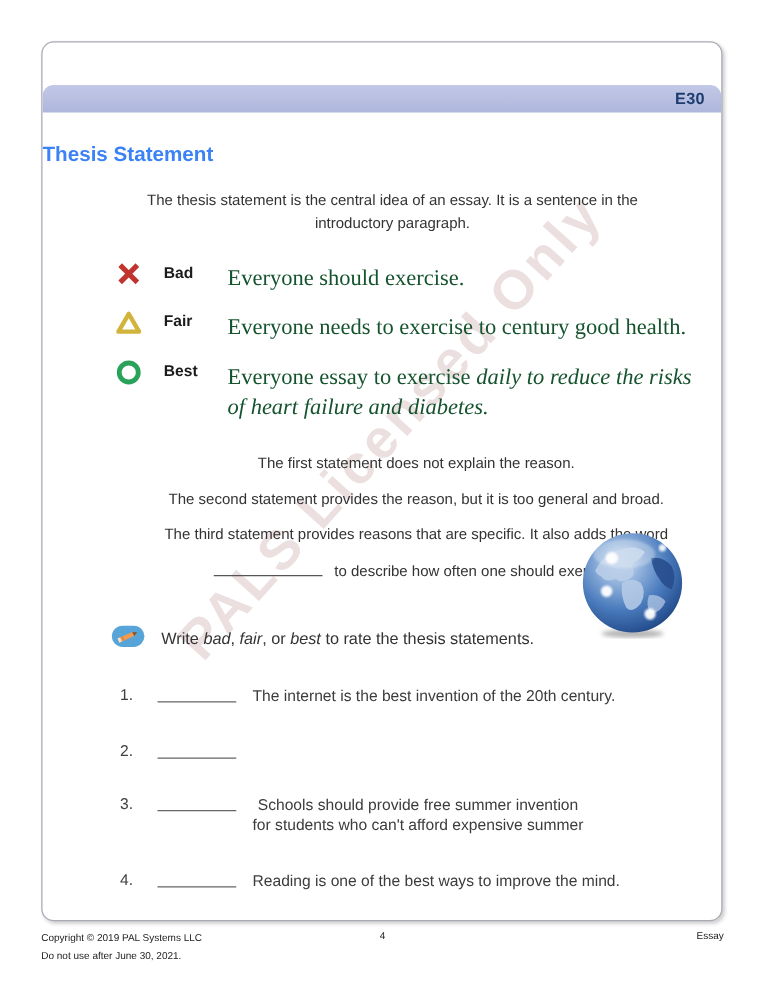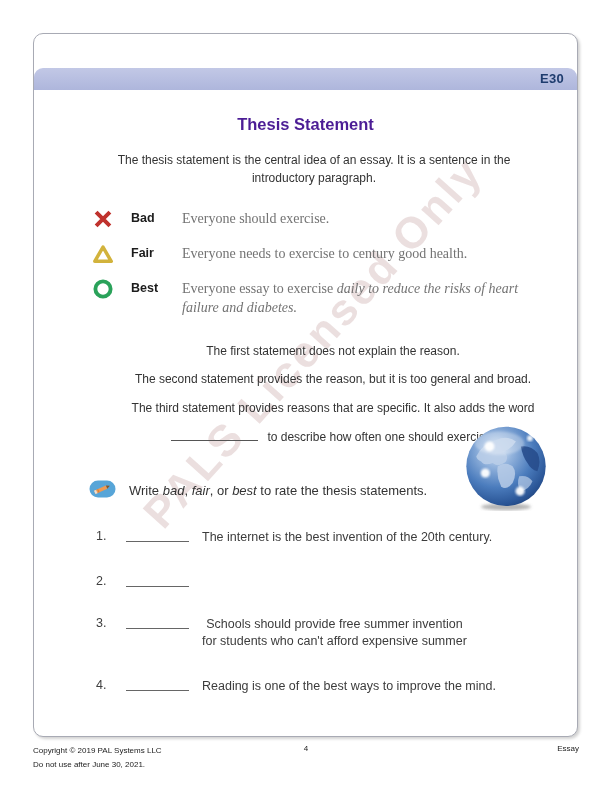--- a/index.html
+++ b/index.html
@@ -15,33 +15,33 @@
   .code { position:absolute; right:13px; top:3px; font-size:13px; font-weight:bold;
     color:#1e3c6e; letter-spacing:0.3px; }
 
   .content { position:relative; z-index:1; }
 
   .watermark { position:absolute; left:118px; top:462px; z-index:0;
     transform:rotate(-48deg); transform-origin:left center;
     font-size:44px; font-weight:bold; letter-spacing:3px; white-space:nowrap;
     color:rgba(190,150,150,0.30); }
 
-  .title { text-align:center; margin-top:25px; font-size:16.5px; font-weight:bold;
-    color:#4c1d95; }
+  .title { margin-top:25px; font-size:16.5px; font-weight:bold;
+    color:#3b82f6; }
 
   .intro { margin:17px 38px 0 55px; max-width:458px; font-size:12px;
     line-height:1.5; color:#333;text-align:center; }
 
   .ratings { margin:21px 0 0 58px; }
   .rating-row { display:flex; align-items:flex-start; margin-bottom:13px; }
   .rating-icon { width:22px; height:22px; margin-right:17px; flex:none; }
   .rating-label { width:51px; flex:none; font-weight:bold; font-size:12.5px;
     color:#1c1c1c; padding-top:3px; }
-  .rating-text { font-family:"Liberation Serif", serif; font-size:14px;
-    color:#737373; max-width:372px; line-height:1.35; padding-top:2px; }
+  .rating-text { font-family:"Liberation Serif", serif; font-size:18px;
+    color:#14532d; max-width:372px; line-height:1.35; padding-top:2px; }
   .rating-text .it { font-style:italic; }
 
   .explanations { margin:26px 0 0 55px; font-size:12px; color:#333;text-align:center; }
   .explanations p { margin-bottom:14.5px; }
   .blank-long { display:inline-block; width:87px; height:12px;
     border-bottom:1px solid #555; margin-right:6px; }
 
   .prompt-row { display:flex; align-items:flex-end; margin:36px 0 0 55px; }
   .prompt-icon { width:27px; height:18px; margin-right:13px; flex:none; }
   .prompt-text { font-size:13px; color:#333; }

